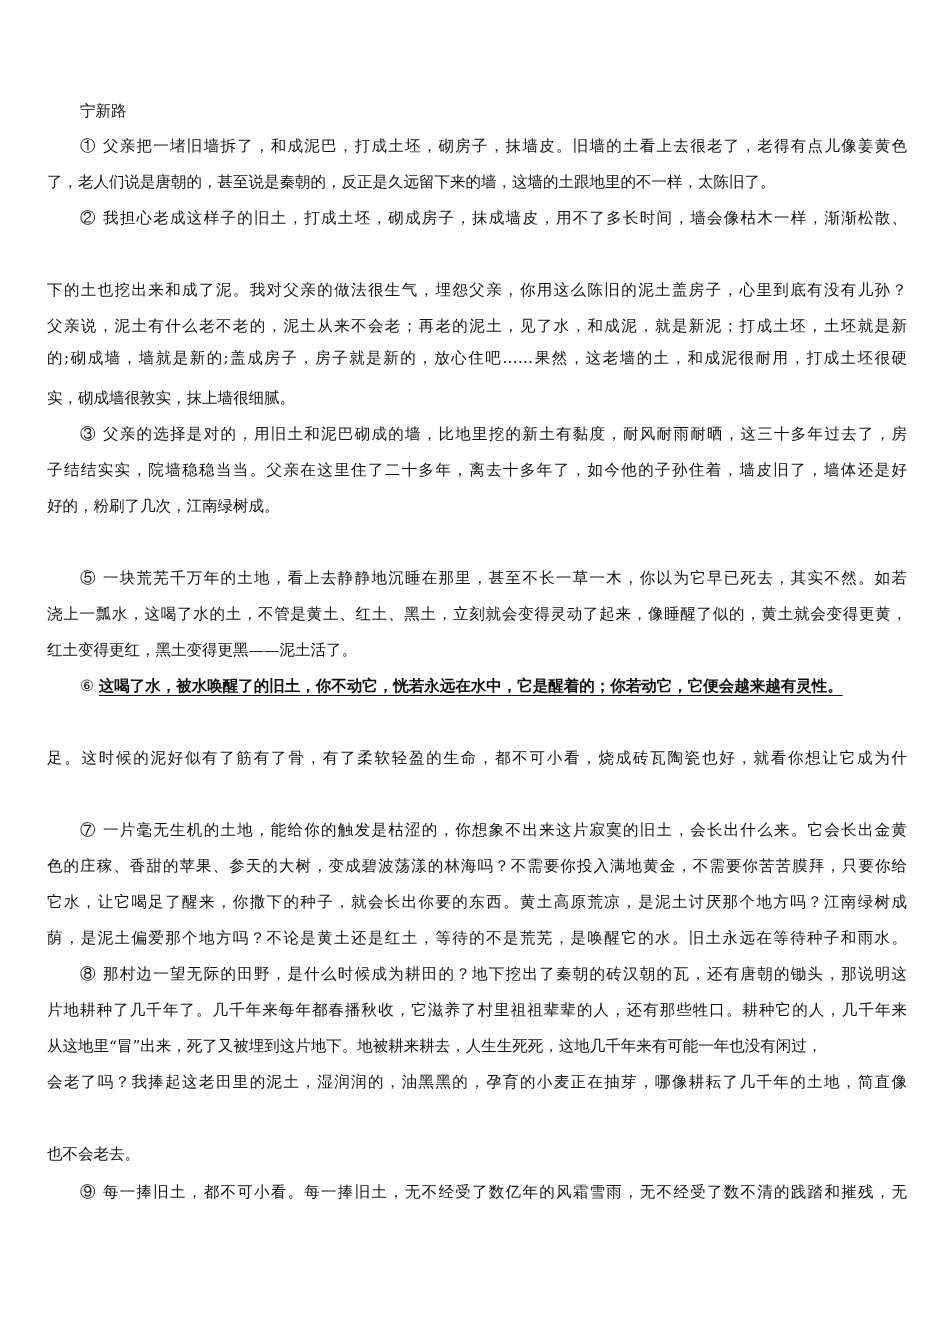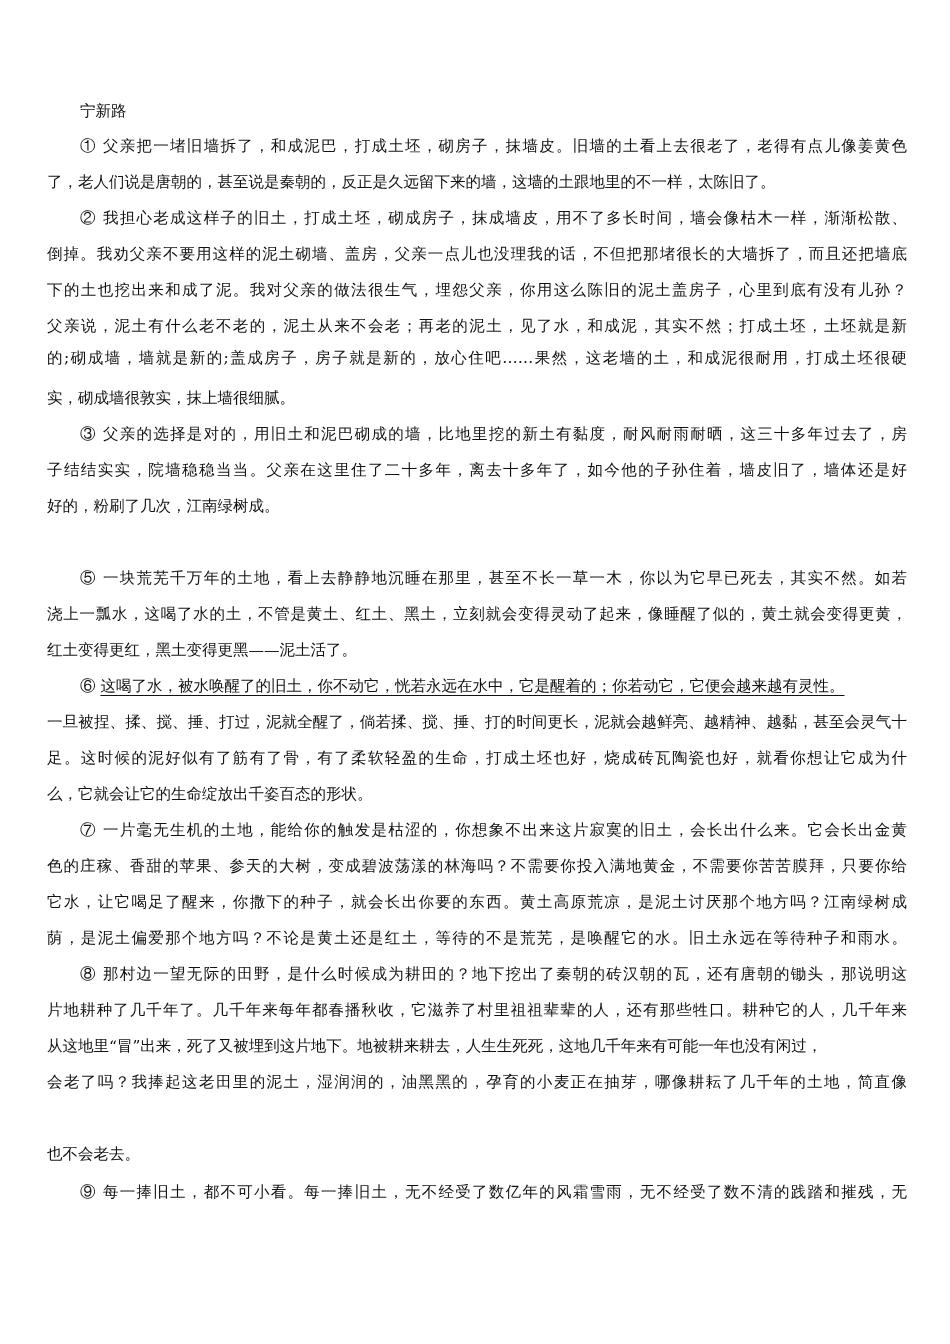--- a/index.html
+++ b/index.html
@@ -4,53 +4,50 @@
 <style>
   html, body { margin: 0; padding: 0; background: #ffffff; }
   body { width: 950px; height: 1344px; position: relative; overflow: hidden;
          font-family: "DejaVu Serif", "Liberation Serif", serif; color: #111; }
   .page { position: absolute; left: 0; top: 0; width: 950px; height: 1344px; }
   .line { position: absolute; left: 47px; width: 860px; font-size: 15.5px; line-height: 20px;
           white-space: nowrap; text-align: justify; text-align-last: justify; letter-spacing: 0; }
   .line.last { text-align-last: left; }
   .line.indent { left: 80px; width: 827px; }
   .title { position: absolute; left: 80px; top: 101px; font-size: 15.5px; line-height: 20px; }
-  .ul { text-decoration: underline; text-underline-offset: 4px; text-decoration-thickness: 1px; }
+  .ul { text-decoration: underline; text-underline-offset: 4px; text-decoration-thickness: 1px; font-weight: bold; }
 </style>
 </head>
 <body>
 
 <div class="page">
   <div class="title">宁新路</div>
 
   <div class="line indent" style="top:136px">① 父亲把一堵旧墙拆了，和成泥巴，打成土坯，砌房子，抹墙皮。旧墙的土看上去很老了，老得有点儿像姜黄色</div>
   <div class="line last" style="top:172px">了，老人们说是唐朝的，甚至说是秦朝的，反正是久远留下来的墙，这墙的土跟地里的不一样，太陈旧了。</div>
 
   <div class="line indent" style="top:208px">② 我担心老成这样子的旧土，打成土坯，砌成房子，抹成墙皮，用不了多长时间，墙会像枯木一样，渐渐松散、</div>
-  <div class="line" style="top:244px">倒掉。我劝父亲不要用这样的泥土砌墙、盖房，父亲一点儿也没理我的话，不但把那堵很长的大墙拆了，而且还把墙底</div>
   <div class="line" style="top:280px">下的土也挖出来和成了泥。我对父亲的做法很生气，埋怨父亲，你用这么陈旧的泥土盖房子，心里到底有没有儿孙？</div>
-  <div class="line" style="top:316px">父亲说，泥土有什么老不老的，泥土从来不会老；再老的泥土，见了水，和成泥，其实不然；打成土坯，土坯就是新</div>
+  <div class="line" style="top:316px">父亲说，泥土有什么老不老的，泥土从来不会老；再老的泥土，见了水，和成泥，就是新泥；打成土坯，土坯就是新</div>
   <div class="line" style="top:348px">的;砌成墙，墙就是新的;盖成房子，房子就是新的，放心住吧……果然，这老墙的土，和成泥很耐用，打成土坯很硬</div>
   <div class="line last" style="top:388px">实，砌成墙很敦实，抹上墙很细腻。</div>
 
   <div class="line indent" style="top:424px">③ 父亲的选择是对的，用旧土和泥巴砌成的墙，比地里挖的新土有黏度，耐风耐雨耐晒，这三十多年过去了，房</div>
   <div class="line" style="top:460px">子结结实实，院墙稳稳当当。父亲在这里住了二十多年，离去十多年了，如今他的子孙住着，墙皮旧了，墙体还是好</div>
   <div class="line last" style="top:496px">好的，粉刷了几次，江南绿树成。</div>
 
 
   <div class="line indent" style="top:568px">⑤ 一块荒芜千万年的土地，看上去静静地沉睡在那里，甚至不长一草一木，你以为它早已死去，其实不然。如若</div>
   <div class="line" style="top:604px">浇上一瓢水，这喝了水的土，不管是黄土、红土、黑土，立刻就会变得灵动了起来，像睡醒了似的，黄土就会变得更黄，</div>
   <div class="line last" style="top:640px">红土变得更红，黑土变得更黑——泥土活了。</div>
 
   <div class="line indent last" style="top:676px">
     <span>⑥ </span><span class="ul">这喝了水，被水唤醒了的旧土，你不动它，恍若永远在水中，它是醒着的；你若动它，它便会越来越有灵性。</span>
   </div>
-  <div class="line" style="top:712px">一旦被捏、揉、搅、捶、打过，泥就全醒了，倘若揉、搅、捶、打的时间更长，泥就会越鲜亮、越精神、越黏，甚至会灵气十</div>
-  <div class="line" style="top:748px">足。这时候的泥好似有了筋有了骨，有了柔软轻盈的生命，打成土坯也好，烧成砖瓦陶瓷也好，就看你想让它成为什</div>
-  <div class="line last" style="top:784px">么，它就会让它的生命绽放出千姿百态的形状。</div>
+  <div class="line" style="top:748px">足。这时候的泥好似有了筋有了骨，有了柔软轻盈的生命，都不可小看，烧成砖瓦陶瓷也好，就看你想让它成为什</div>
 
   <div class="line indent" style="top:820px">⑦ 一片毫无生机的土地，能给你的触发是枯涩的，你想象不出来这片寂寞的旧土，会长出什么来。它会长出金黄</div>
   <div class="line" style="top:856px">色的庄稼、香甜的苹果、参天的大树，变成碧波荡漾的林海吗？不需要你投入满地黄金，不需要你苦苦膜拜，只要你给</div>
   <div class="line" style="top:892px">它水，让它喝足了醒来，你撒下的种子，就会长出你要的东西。黄土高原荒凉，是泥土讨厌那个地方吗？江南绿树成</div>
   <div class="line" style="top:928px">荫，是泥土偏爱那个地方吗？不论是黄土还是红土，等待的不是荒芜，是唤醒它的水。旧土永远在等待种子和雨水。</div>
 
   <div class="line indent" style="top:964px">⑧ 那村边一望无际的田野，是什么时候成为耕田的？地下挖出了秦朝的砖汉朝的瓦，还有唐朝的锄头，那说明这</div>
   <div class="line" style="top:1000px">片地耕种了几千年了。几千年来每年都春播秋收，它滋养了村里祖祖辈辈的人，还有那些牲口。耕种它的人，几千年来</div>
   <div class="line last" style="top:1036px">从这地里“冒”出来，死了又被埋到这片地下。地被耕来耕去，人生生死死，这地几千年来有可能一年也没有闲过，</div>
   <div class="line" style="top:1072px">会老了吗？我捧起这老田里的泥土，湿润润的，油黑黑的，孕育的小麦正在抽芽，哪像耕耘了几千年的土地，简直像</div>

